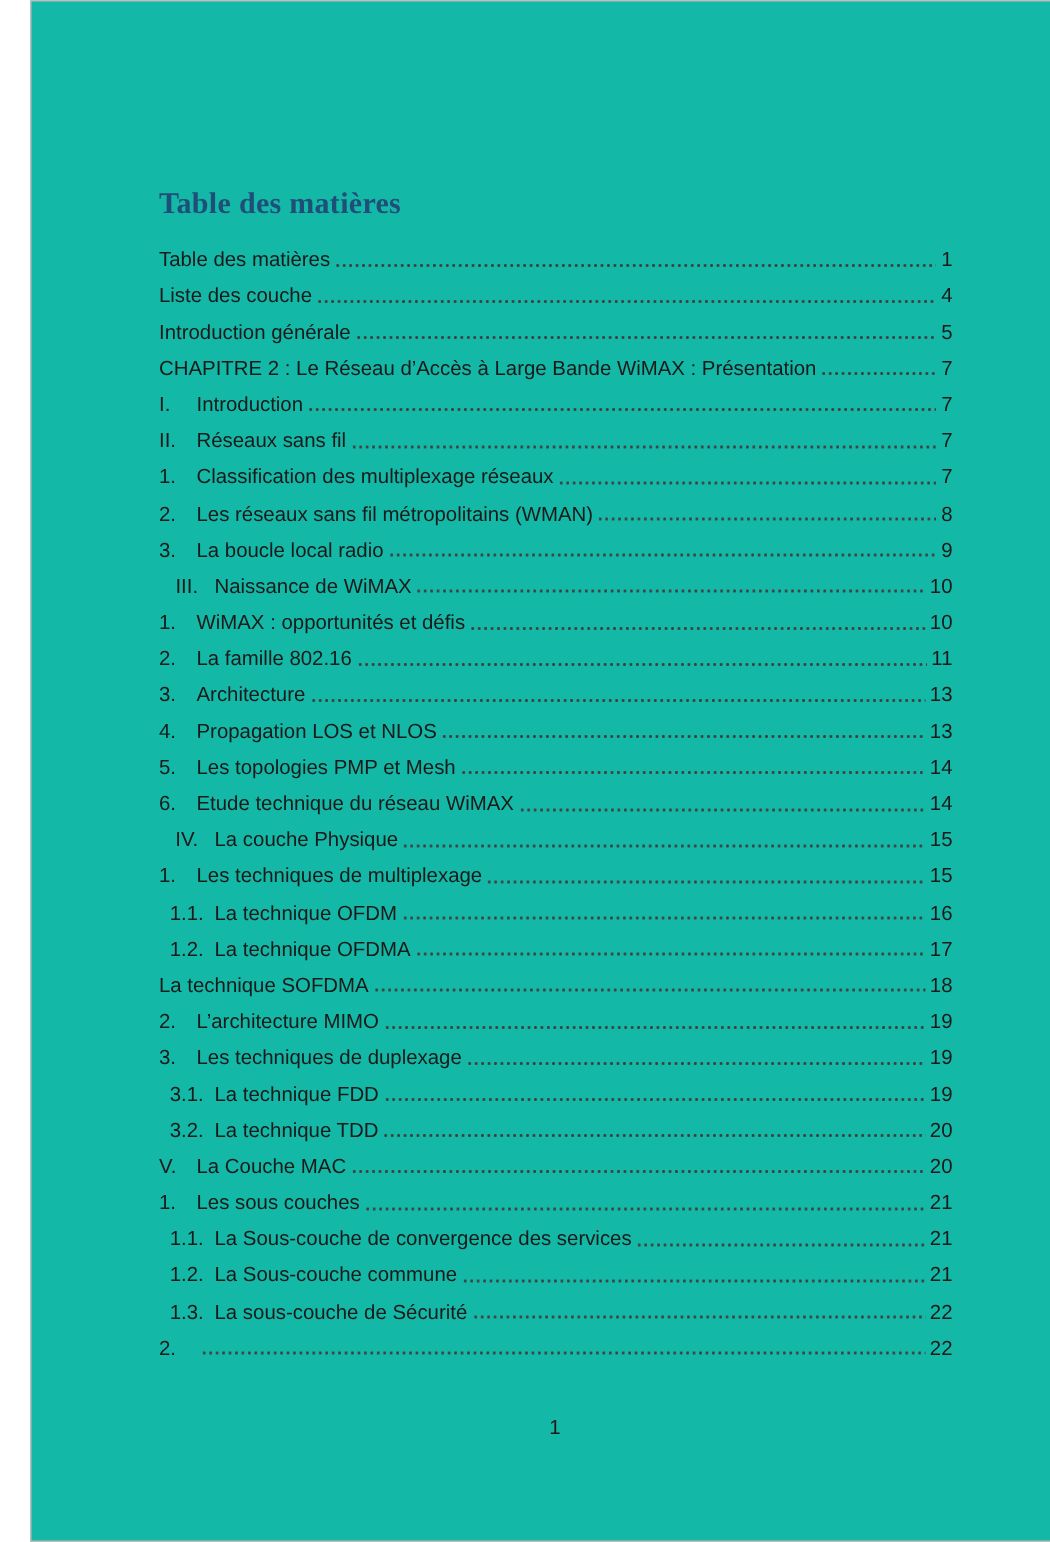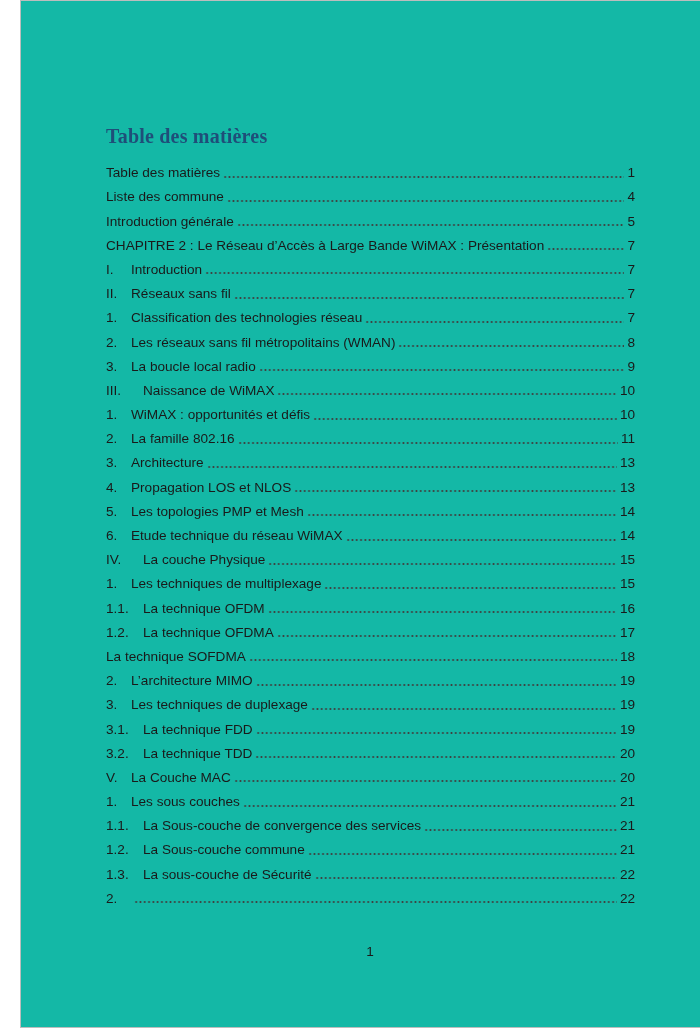--- a/index.html
+++ b/index.html
@@ -42,21 +42,21 @@
     font-size: 13.6px;
     line-height: 17px;
     white-space: nowrap;
     cursor: default;
   }
   .toc-row .prefix {
     flex: 0 0 auto;
     display: inline-block;
   }
   .toc-row .prefix.tab1 { width: 25px; }
-  .toc-row .prefix.tab2 { width: 37px; }
+  .toc-row .prefix.tab2 { width: 37px; text-align: center; }
   .toc-row .label {
     flex: 0 0 auto;
   }
   .toc-row .leader {
     flex: 1 1 auto;
     height: 2px;
     align-self: flex-end;
     margin: 0 3px 3.5px 3px;
     background-image: radial-gradient(circle, #3f3f3f 0.8px, rgba(0,0,0,0) 1.15px);
     background-size: 4.3px 2px;
@@ -82,21 +82,21 @@
 <div class="page">
   <div class="content">
     <h1 class="doc-title" style="color: rgb(31, 78, 121);">Table des matières</h1>
     <div class="toc-list">
         <div class="toc-row">
           <span class="label">Table des matières</span>
           <span class="leader"></span>
           <span class="pagenum">1</span>
         </div>
         <div class="toc-row">
-          <span class="label">Liste des commune</span>
+          <span class="label">Liste des couche</span>
           <span class="leader"></span>
           <span class="pagenum">4</span>
         </div>
         <div class="toc-row">
           <span class="label">Introduction générale</span>
           <span class="leader"></span>
           <span class="pagenum">5</span>
         </div>
         <div class="toc-row">
           <span class="label">CHAPITRE 2 : Le Réseau d’Accès à Large Bande WiMAX : Présentation</span>
@@ -110,21 +110,21 @@
           <span class="pagenum">7</span>
         </div>
         <div class="toc-row">
           <span class="prefix tab1">II.</span>
           <span class="label">Réseaux sans fil</span>
           <span class="leader"></span>
           <span class="pagenum">7</span>
         </div>
         <div class="toc-row">
           <span class="prefix tab1">1.</span>
-          <span class="label">Classification des technologies réseau</span>
+          <span class="label">Classification des multiplexage réseaux</span>
           <span class="leader"></span>
           <span class="pagenum">7</span>
         </div>
         <div class="toc-row">
           <span class="prefix tab1">2.</span>
           <span class="label">Les réseaux sans fil métropolitains (WMAN)</span>
           <span class="leader"></span>
           <span class="pagenum">8</span>
         </div>
         <div class="toc-row">

